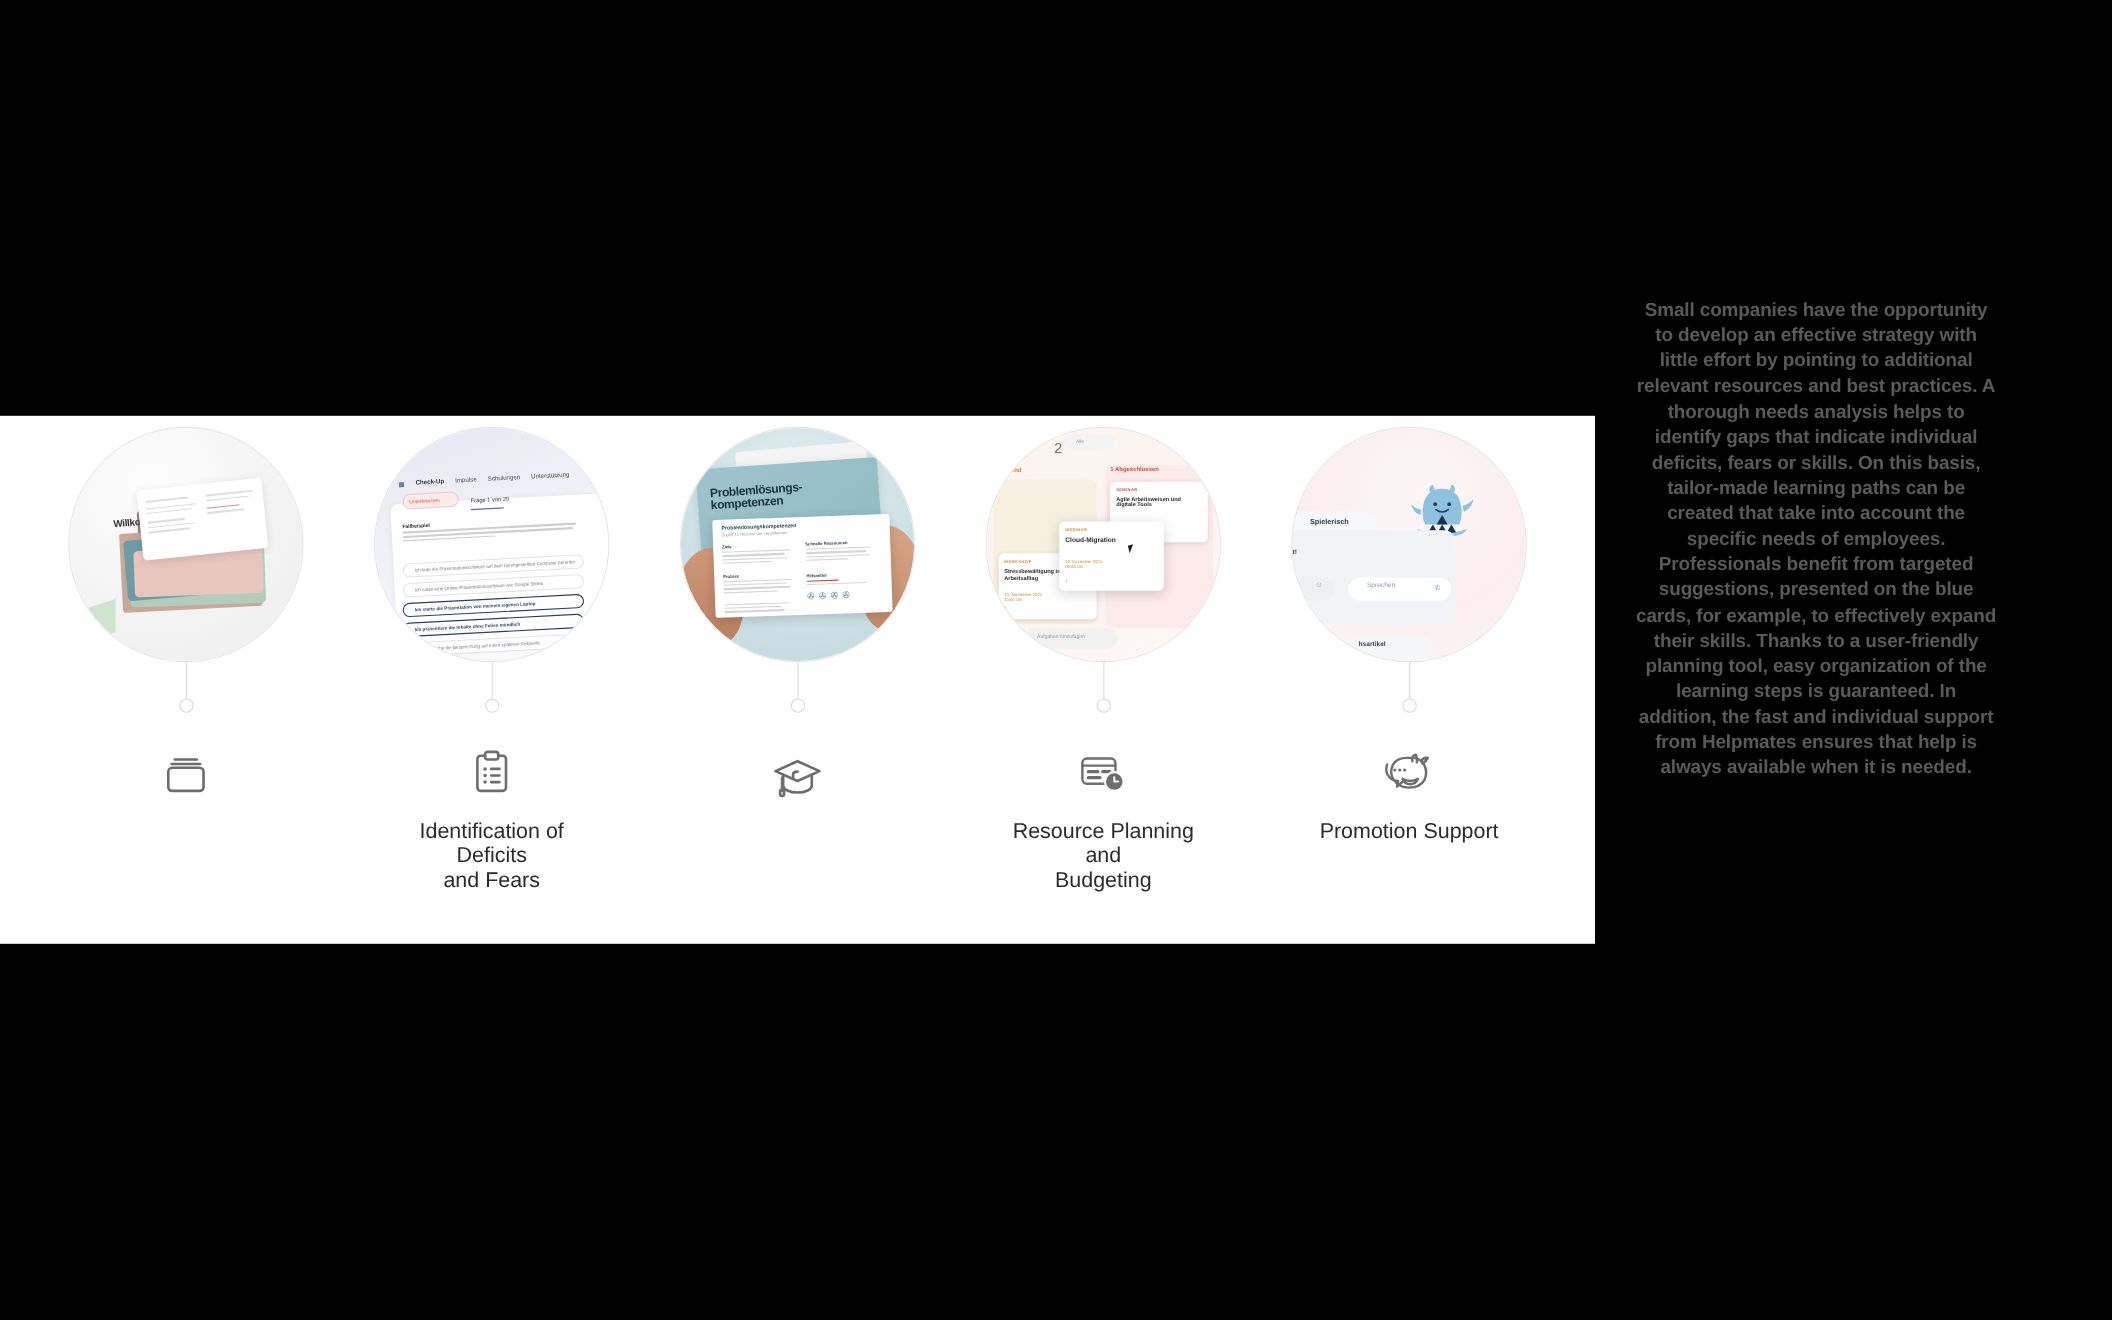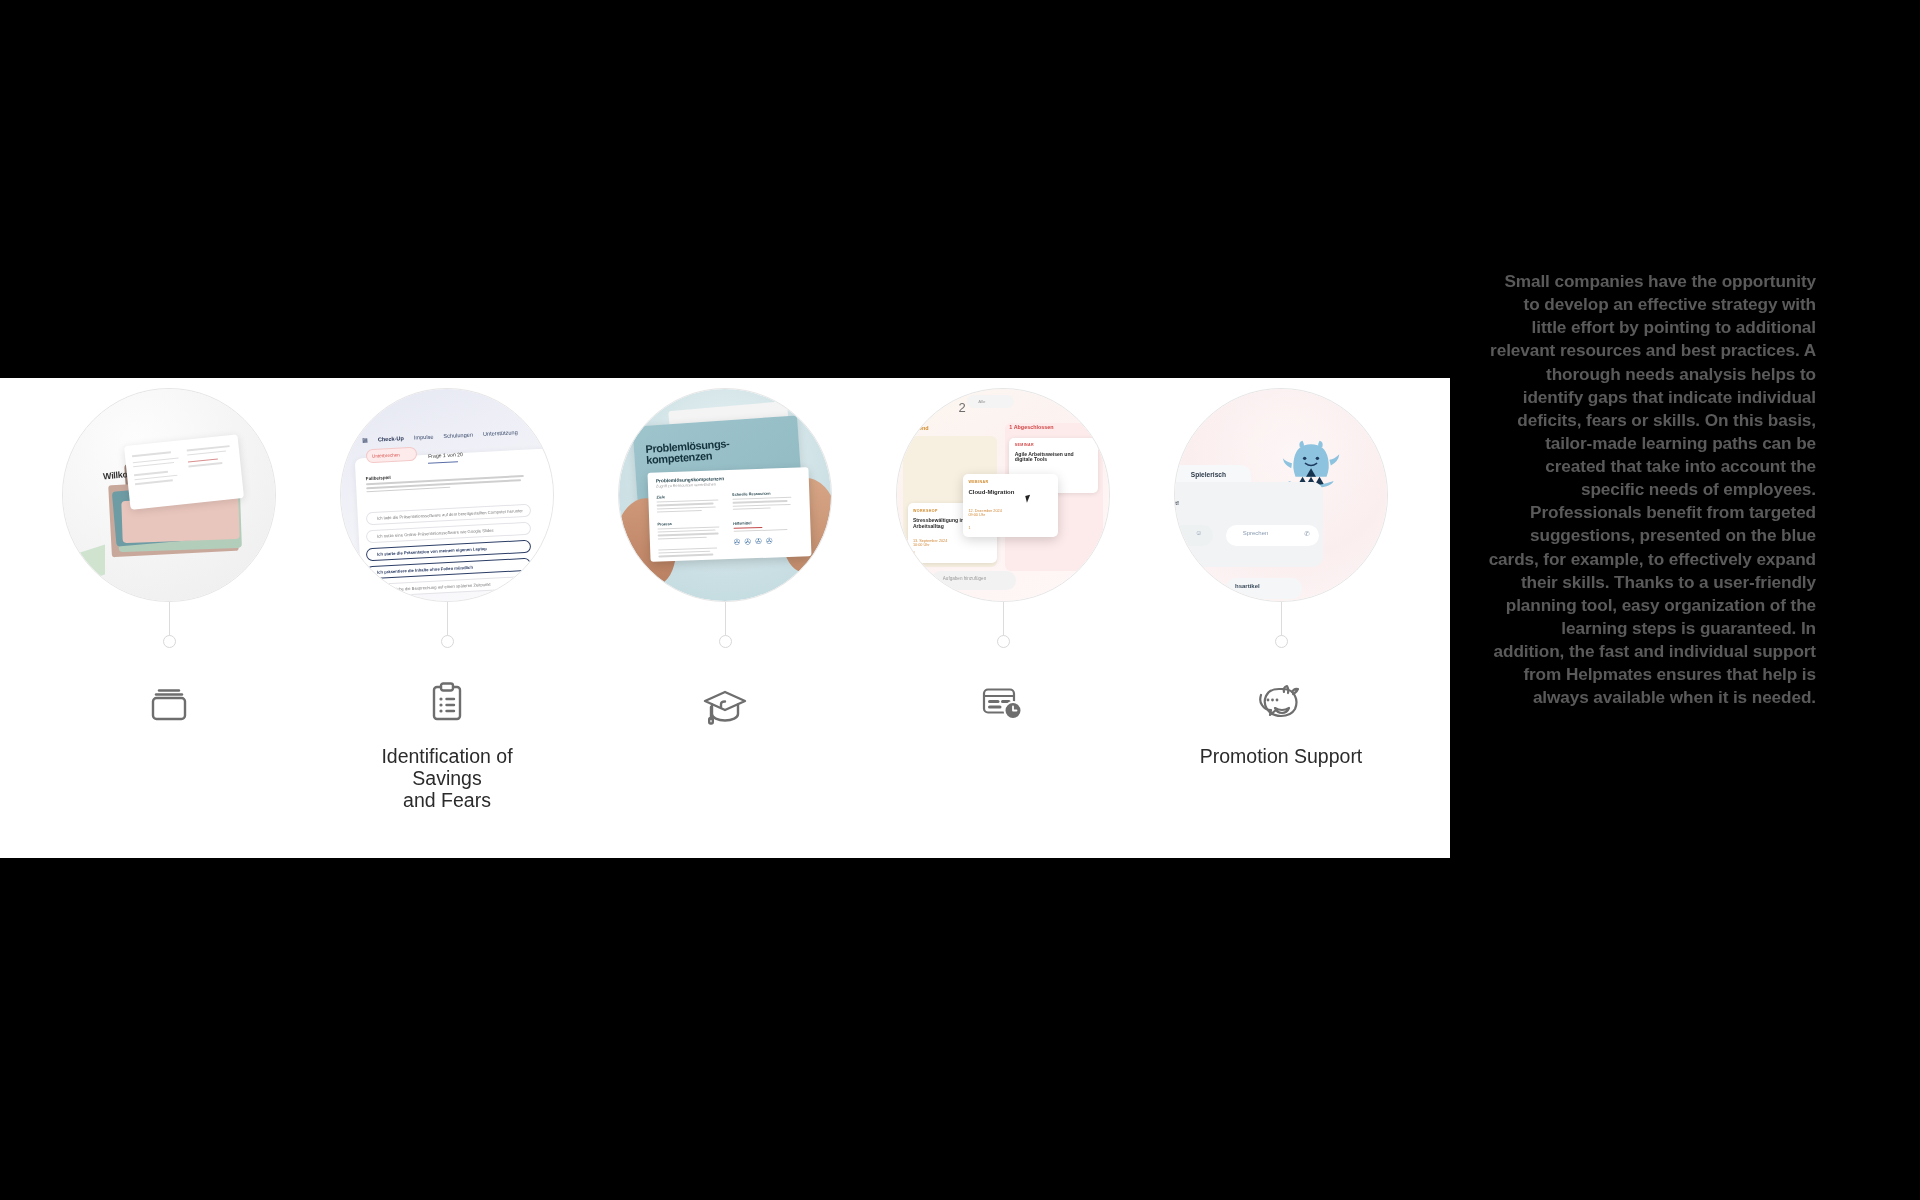--- a/index.html
+++ b/index.html
@@ -100,21 +100,21 @@
     color: #575757;
     letter-spacing: 0.2px;
     line-height: 1.2;
     margin-bottom: 28px;
   }
   .rp-body {
     font-size: 17.2px;
     line-height: 1.345;
     color: #5a5a5a;
     font-weight: bold;
-    text-align: right;
+    text-align: center;
     letter-spacing: -0.1px;
   }
 
   
   
   .art1 { position:absolute; inset:0; background:
       radial-gradient(circle at 35% 25%, #fdfdfd 0%, #f3f3f3 60%, #ededed 100%); }
   .c1-sheet { position:absolute; border-radius:4px; }
   .c1-a { left:30%; top:34%; width:42%; height:40%; background:#9c8278; transform:rotate(-4deg); }
   .c1-b { left:22%; top:44%; width:60%; height:34%; background:#c9a89c; transform:rotate(-3deg); border-radius:3px;}
@@ -320,21 +320,21 @@
         <div class="feat-icon">
           <svg width="38" height="44" viewBox="0 0 38 44" fill="none" stroke="currentColor" stroke-width="2.4" stroke-linecap="round" stroke-linejoin="round">
             <path d="M13 6H9a3 3 0 0 0-3 3v26a3 3 0 0 0 3 3h20a3 3 0 0 0 3-3V9a3 3 0 0 0-3-3h-4"></path>
             <rect x="13" y="2.5" width="12" height="7" rx="2.2"></rect>
             <circle cx="13" cy="18" r="1.6" fill="currentColor" stroke="none"></circle>
             <circle cx="13" cy="24" r="1.6" fill="currentColor" stroke="none"></circle>
             <circle cx="13" cy="30" r="1.6" fill="currentColor" stroke="none"></circle>
             <path d="M18.5 18H26M18.5 24H26M18.5 30H26"></path>
           </svg>
         </div>
-        <div class="feat-label">Identification of Savings
+        <div class="feat-label">Identification of Deficits
 and Fears</div>
       </div>
 
       <div class="feature nudge-down">
         <div class="circle-wrap">
           <div class="circle-inner">
             <div class="art3">
               <div class="c3-white"></div>
               <div class="c3-teal">
                 <div class="ttl" style="white-space:pre-line">Problemlösungs-
@@ -443,20 +443,22 @@
           <svg width="46" height="40" viewBox="0 0 46 40" fill="none" stroke="currentColor" stroke-width="2.2" stroke-linecap="round" stroke-linejoin="round">
             <rect x="4" y="6.5" width="30" height="23" rx="4"></rect>
             <path d="M4 13 H34"></path>
             <path d="M9.5 18.5 H18" stroke-width="3"></path>
             <path d="M22.5 18.5 H29" stroke-width="3"></path>
             <path d="M9.5 24 H20" stroke-width="3"></path>
             <circle cx="33" cy="27.5" r="8.5" fill="currentColor" stroke="#fff" stroke-width="2"></circle>
             <path d="M33 23.5 V27.5 H36.5" stroke="#fff" stroke-width="1.8"></path>
           </svg>
         </div>
+        <div class="feat-label">Resource Planning and
+Budgeting</div>
       </div>
 
       <div class="feature">
         <div class="circle-wrap">
           <div class="circle-inner">
             <div class="art5">
               <svg class="mascot" viewBox="0 0 100 84">
                 <path d="M22 40 q-10-4-12-14 q6 6 13 7 z" fill="#8dc3de"></path>
                 <path d="M78 36 q11-6 12-16 q-7 7-14 8 z" fill="#8dc3de"></path>
                 <path d="M50 6 q-20 0-24 20 q-3 14 2 26 h44 q5-12 2-26 Q70 6 50 6 z" fill="#8dc3de"></path>

